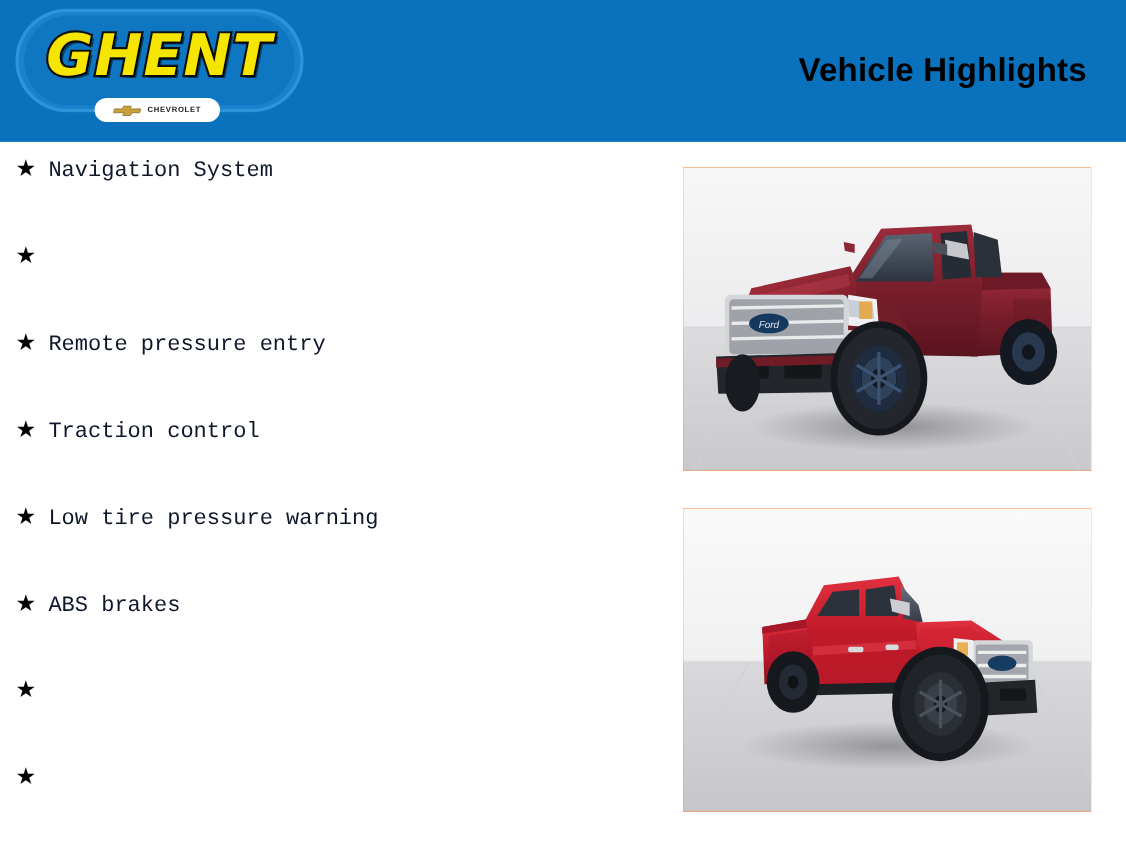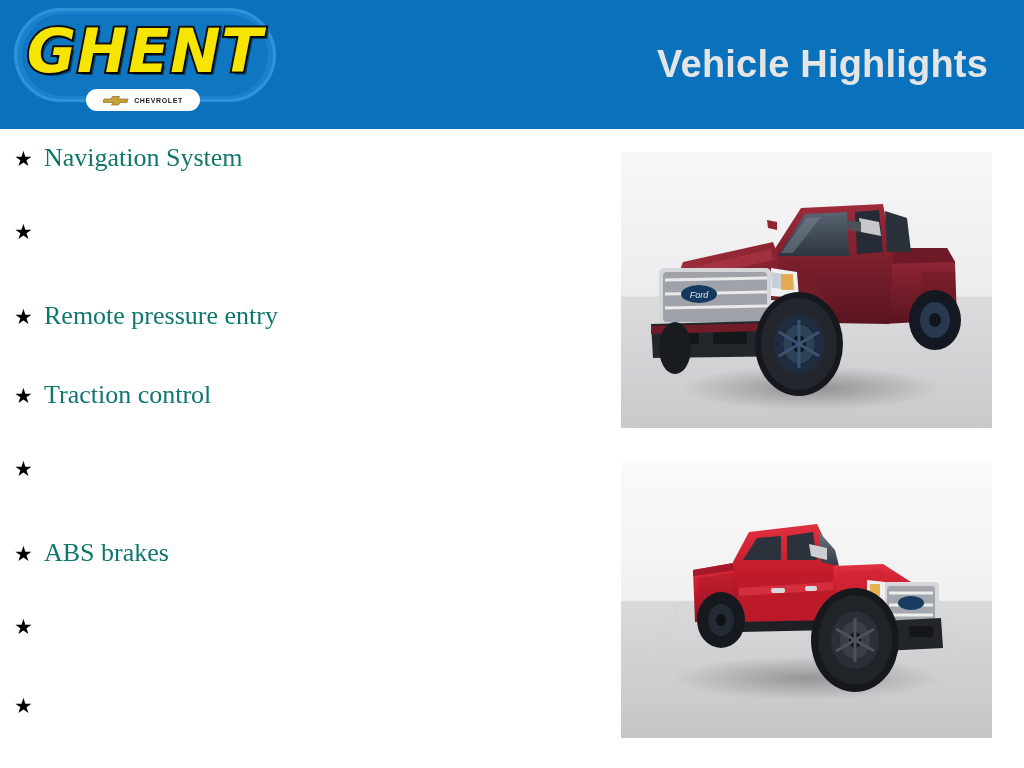--- a/index.html
+++ b/index.html
@@ -52,21 +52,21 @@
     width: 246px; height: 82px;
     border-radius: 41px;
     background: #0f77c2;
   }
   .logo-word {
     position: absolute;
     left: 0; top: 14px;
     width: 290px;
     text-align: center;
     font-family: "DejaVu Sans", sans-serif;
-    font-size: 60px;
+    font-size: 52px;
     font-weight: bold;
     font-style: italic;
     letter-spacing: 1px;
     color: #f6e500;
     -webkit-text-stroke: 4px #101010;
     paint-order: stroke fill;
     line-height: 74px;
     text-shadow: 3px 3px 0 rgba(0,0,0,0.45);
   }
   .chev-badge {
@@ -85,23 +85,23 @@
     font-family: "Liberation Sans", sans-serif;
     font-size: 7px;
     font-weight: bold;
     letter-spacing: 0.6px;
     color: #1b1b1b;
   }
 
   #header-title {
     flex: 0 0 auto;
     margin-right: 36px;
-    color: #e5e5e5;
+    color: #000000;
     font-family: "Liberation Sans", sans-serif;
-    font-size: 38px;
+    font-size: 30px;
     font-weight: bold;
     letter-spacing: 0.2px;
     white-space: nowrap;
   }
 
   
   #content {
     position: absolute;
     left: 0; top: 129px;
     width: 1024px;
@@ -124,23 +124,23 @@
   }
   .feature-bullet {
     flex: 0 0 auto;
     width: 30px;
     font-family: "DejaVu Sans", sans-serif;
     font-size: 21px;
     line-height: 1;
     color: #000000;
   }
   .feature-label {
-    font-family: Liberation Serif, serif;
-    font-size: 26px;
-    color: #0f766e;
+    font-family: Liberation Mono, monospace;
+    font-size: 20px;
+    color: #0f172a;
     white-space: nowrap;
   }
 
   
   #gallery {
     position: absolute;
     left: 621px; top: 23px;
     width: 371px;
   }
   .photo {
@@ -188,20 +188,21 @@
       <li class="feature-item">
         <span class="feature-bullet">★</span>
         <span class="feature-label">Remote pressure entry</span>
       </li>
       <li class="feature-item">
         <span class="feature-bullet">★</span>
         <span class="feature-label">Traction control</span>
       </li>
       <li class="feature-item">
         <span class="feature-bullet">★</span>
+        <span class="feature-label">Low tire pressure warning</span>
       </li>
       <li class="feature-item">
         <span class="feature-bullet">★</span>
         <span class="feature-label">ABS brakes</span>
       </li>
       <li class="feature-item">
         <span class="feature-bullet">★</span>
       </li>
       <li class="feature-item">
         <span class="feature-bullet">★</span>

